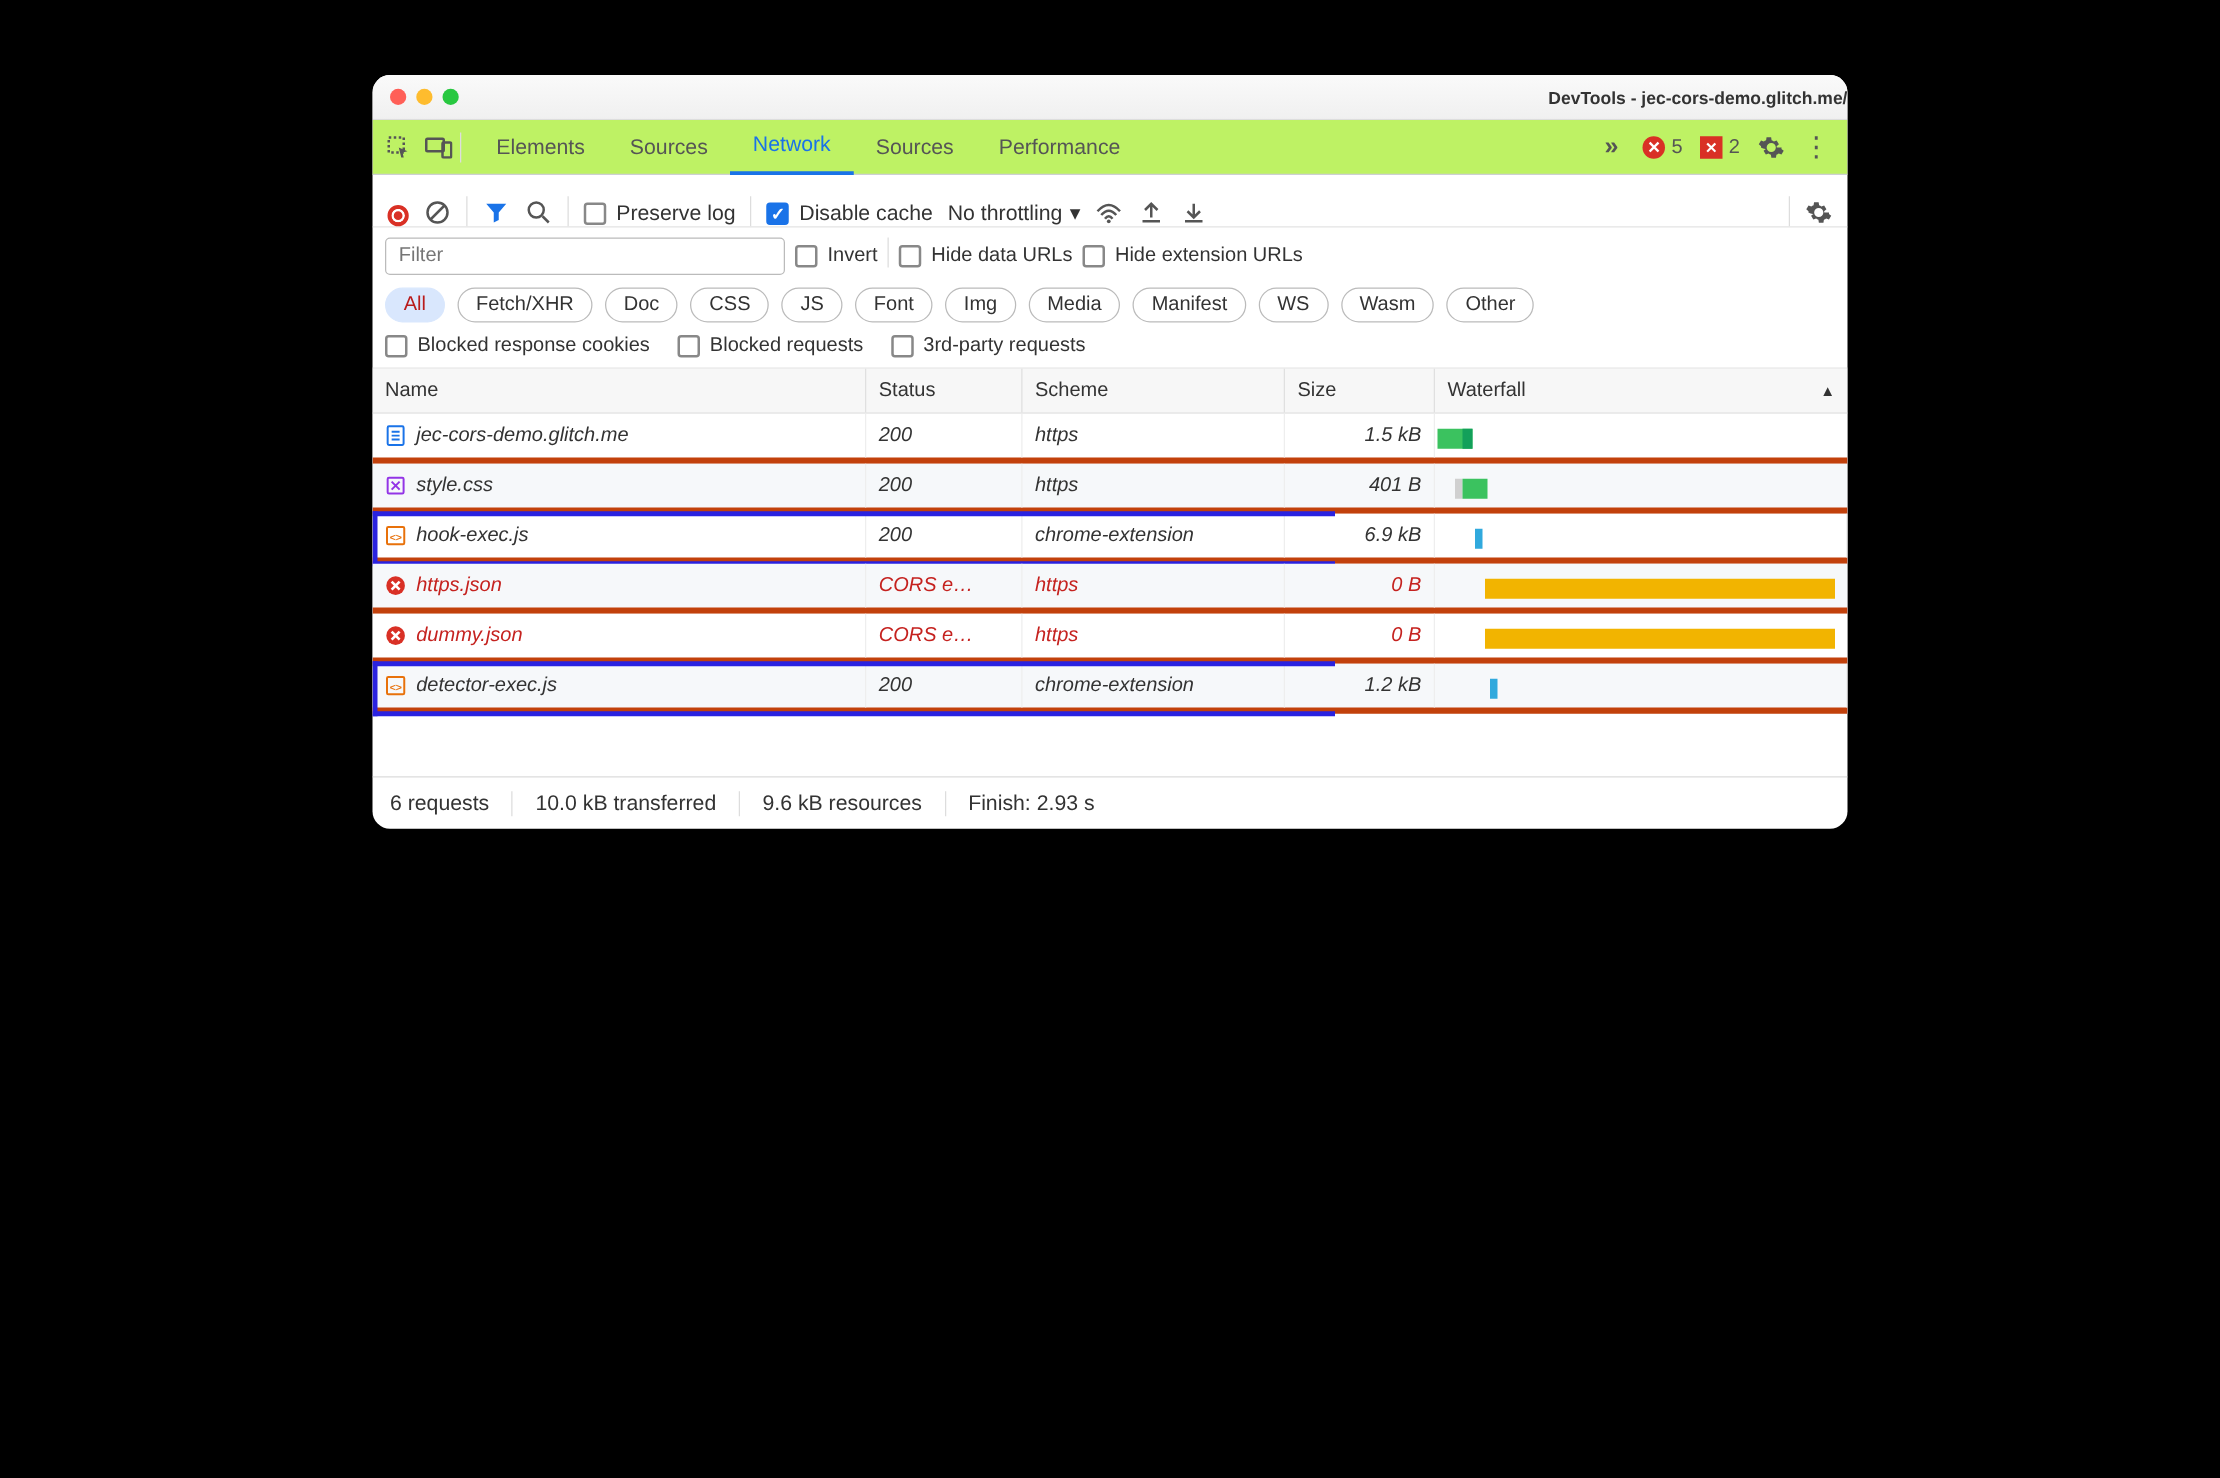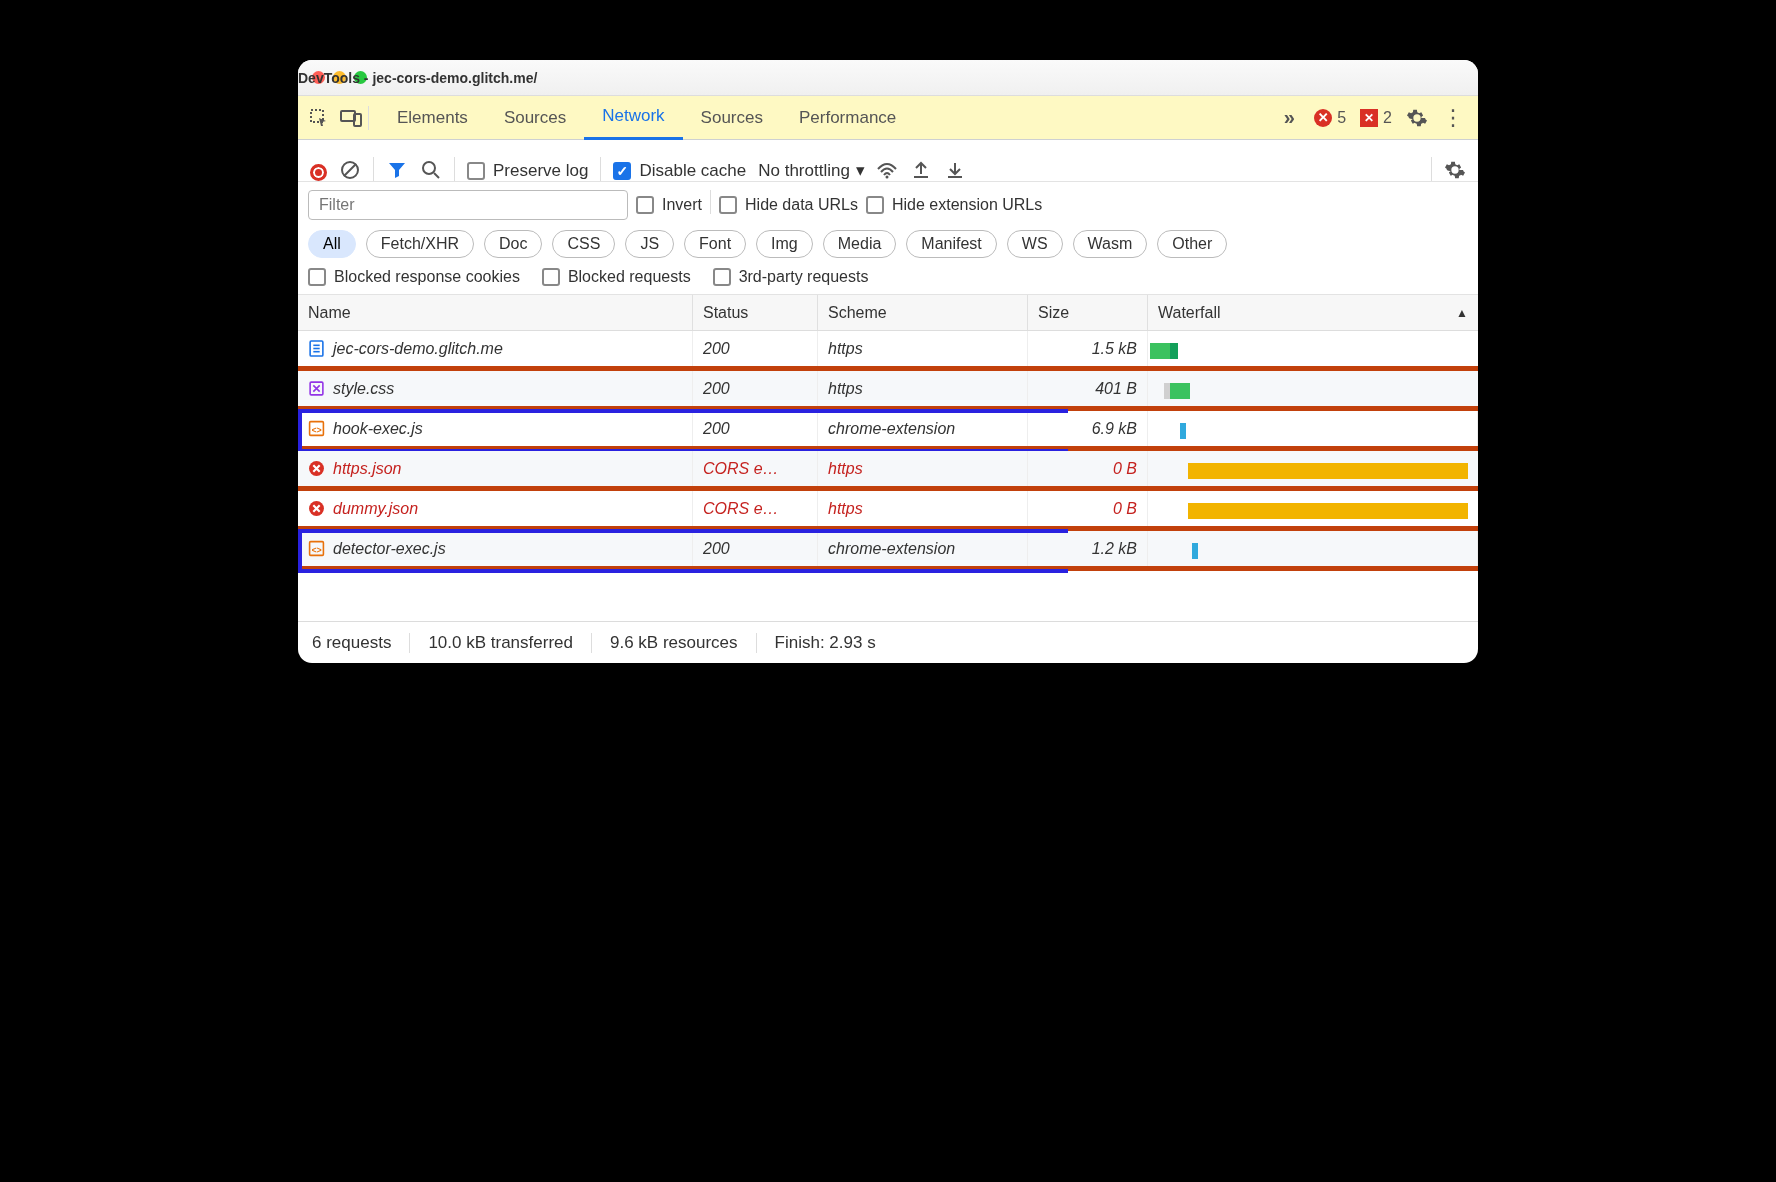--- a/index.html
+++ b/index.html
@@ -28,26 +28,26 @@
     padding: 0 14px;
     position: relative;
     border-bottom: 1px solid #ddd;
   }
   .traffic { display: flex; gap: 8px; }
   .traffic span { width: 13px; height: 13px; border-radius: 50%; display: block; }
   .t-close { background:#ff5f57; }
   .t-min { background:#febc2e; }
   .t-max { background:#28c840; }
   .title {
-    position: absolute; left:0; right:0; text-align:left;
+    position: absolute; left:0; right:0; text-align:right;
     font-size: 14px; font-weight: 600; color:#333;
   }
 
   .tabstrip {
-    background: #fef9c3;
+    background: #bef264;
     height: 44px;
     display: flex;
     align-items: center;
     padding: 0 8px;
     border-bottom: 1px solid #cdd0d2;
     font-size: 17px;
     color: #555;
   }
   .tabstrip .left-icons { display:flex; gap:10px; padding:0 6px 0 2px; align-items:center;}
   .tabstrip .tabs { display:flex; gap:0; margin-left: 10px; flex:1; }
@@ -84,21 +84,21 @@
     row-gap:10px;
   }
   .filter-input {
     border:1px solid #bbb; border-radius:4px; height:30px; width:320px;
     padding:0 10px; font-size:16px; color:#555;
   }
   .pill {
     border:1px solid #bbb; border-radius:16px; padding:4px 14px;
     font-size:16px; color:#333; cursor:pointer;
   }
-  .pill.active { background:#d9e7fd; border-color:#d9e7fd; color:#000000; font-weight:500;}
+  .pill.active { background:#d9e7fd; border-color:#d9e7fd; color:#b91c1c; font-weight:500;}
   .pillrow { display:flex; gap:10px; width:100%; flex-wrap:wrap;}
   .chkrow { display:flex; gap:22px; width:100%; padding-bottom:4px;}
 
   .table { width:100%; }
   .thead {
     display:grid;
     grid-template-columns: 395px 125px 210px 120px 1fr;
     background:#f7f7f7; border-bottom:1px solid #ddd; height:36px;
     font-size:16px; color:#333;
   }

